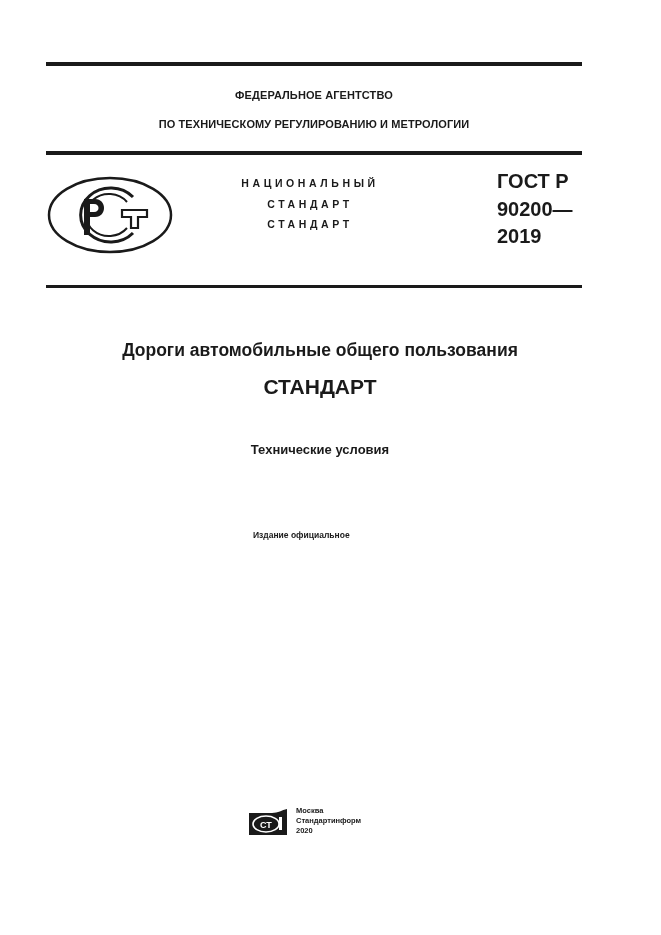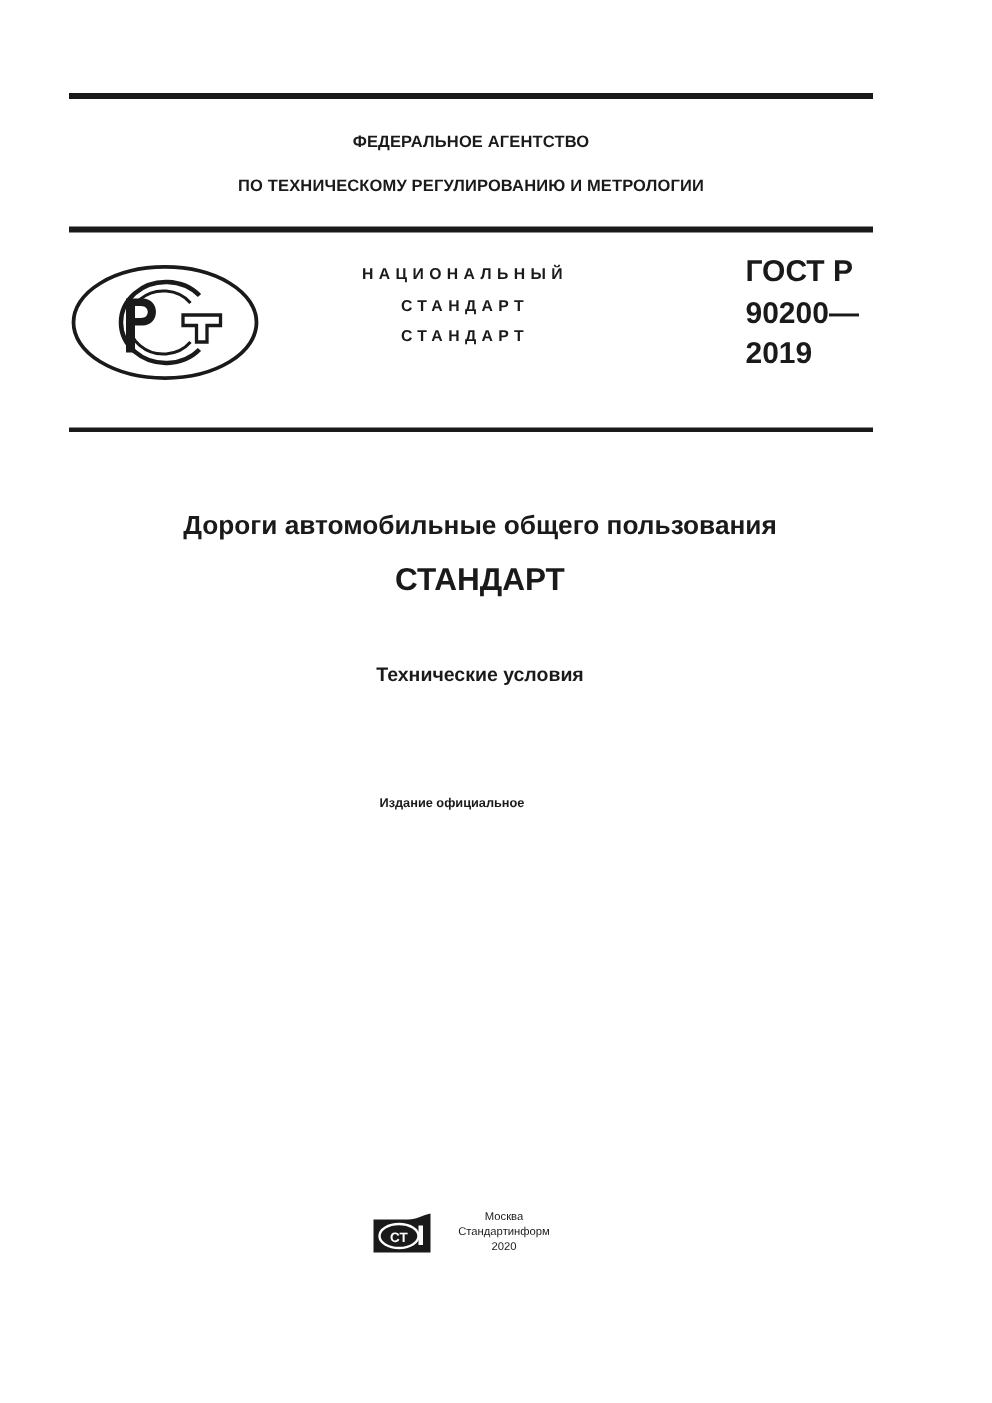--- a/index.html
+++ b/index.html
@@ -18,22 +18,22 @@
             font-weight: bold; font-size: 10.5px; letter-spacing: 3.6px; line-height: 20.5px; }
   .natstd div { white-space: nowrap; }
   .gost { position: absolute; left: 497px; top: 168px; font-weight: bold; font-size: 20px; line-height: 27.5px; }
   .gost div { white-space: nowrap; }
   .subtitle { position: absolute; left: 52px; width: 536px; text-align: center; font-weight: bold; }
   .roads { top: 340px; font-size: 17.5px; }
   .title { top: 375px; font-size: 21px; line-height: 24px; }
   .techcond { top: 442px; font-size: 13px; }
   .edition { position: absolute; left: 253px; top: 530px; font-weight: bold; font-size: 8.5px; }
   .pub-logo { position: absolute; left: 248px; top: 808px; width: 40px; height: 28px; }
-  .pub-text { position: absolute; left: 296px; top: 806px; width: 80px; text-align: center;
-              font-weight: normal; font-size: 7.5px; line-height: 10px; }
+  .pub-text { position: absolute; left: 296px; top: 806px; width: 80px; 
+              font-weight: bold; font-size: 7.5px; line-height: 10px; }
 </style>
 </head>
 <body>
 
 <div class="rule rule-1"></div>
 <div class="agency agency-1">ФЕДЕРАЛЬНОЕ АГЕНТСТВО</div>
 <div class="agency agency-2">ПО ТЕХНИЧЕСКОМУ РЕГУЛИРОВАНИЮ И МЕТРОЛОГИИ</div>
 <div class="rule rule-2"></div>
 
 <div class="logo">

